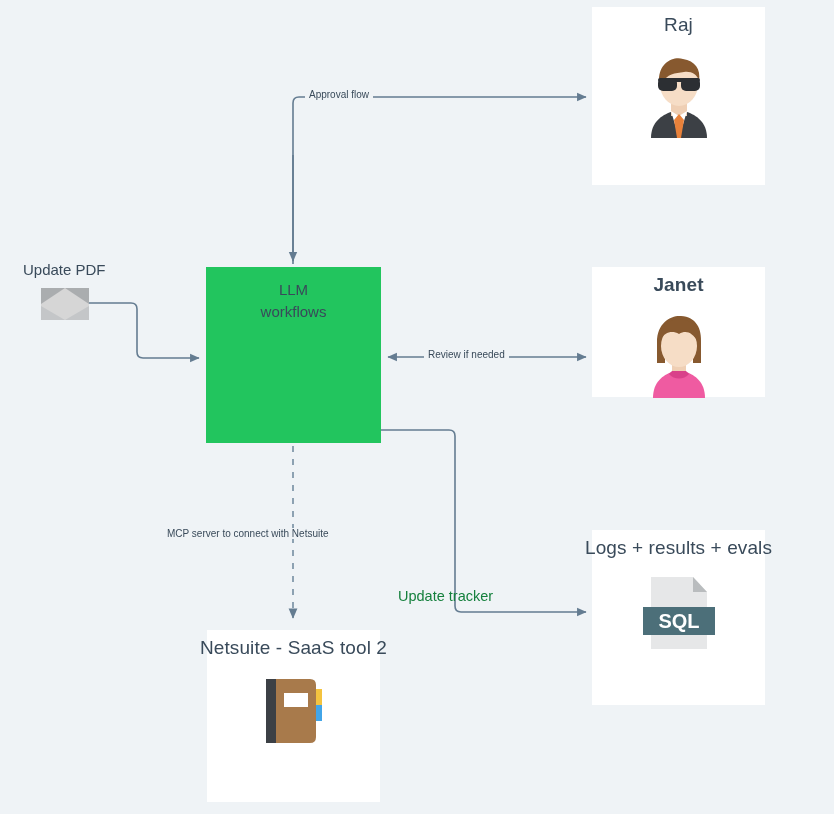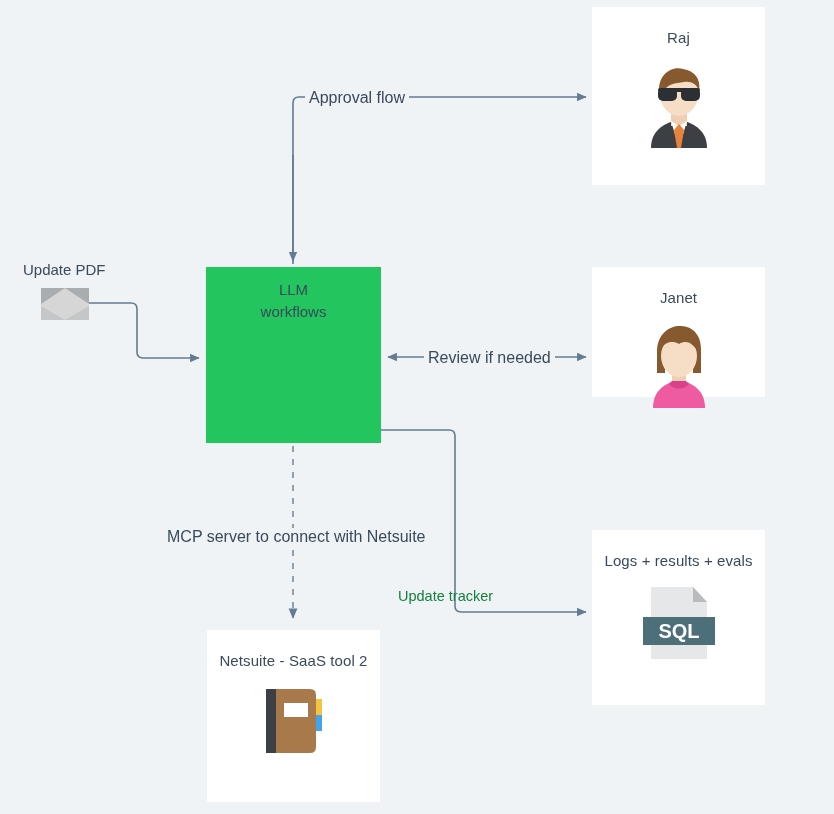--- a/index.html
+++ b/index.html
@@ -23,23 +23,23 @@
   }
   .panel {
     position: absolute;
     background: #ffffff;
     box-sizing: border-box;
     display: flex;
     flex-direction: column;
     align-items: center;
   }
   .panel-title {
-    font-size: 15px;
-    color: #394a5a;
-    margin-top: 22px;
+    font-size: 19px;
+    color: #394a5a;
+    margin-top: 7px;
     letter-spacing: 0.1px;
     white-space: nowrap;
   }
   .llm-box {
     position: absolute;
     left: 206px; top: 267px;
     width: 175px; height: 176px;
     background: #22c55e;
     display: flex;
     flex-direction: column;
@@ -47,21 +47,21 @@
   }
   .llm-label {
     font-size: 15px;
     color: #394a5a;
     text-align: center;
     margin-top: 12px;
     line-height: 1.45;
   }
   .edge-label {
     position: absolute;
-    font-size: 16px;
+    font-size: 10px;
     color: #394a5a;
     background: #eff3f6;
     white-space: nowrap;
     padding: 0 4px;
   }
   .free-label {
     position: absolute;
     font-size: 14.5px;
     color: #15803d;
     white-space: nowrap;
@@ -168,21 +168,21 @@
         <path d="M30,32 C30,14 45,8 54,11 C66,13 72,21 70,33 C68,26 62,23 55,24
                  C46,25 38,26 33,35 Z" fill="#87592f"></path>
 
         <rect x="29" y="30" width="42" height="4" rx="2" fill="#2c2f33"></rect>
         <rect x="29" y="30" width="19" height="13" rx="5" fill="#2c2f33"></rect>
         <rect x="52" y="30" width="19" height="13" rx="5" fill="#2c2f33"></rect>
       </svg>
     </div>
   </div>
 
-  <div class="panel" style="left:592px; top:267px; width:173px; height:130px;">
+  <div class="panel" style="left:592px; top:267px; width:173px; height:130px;font-weight:bold;">
     <div class="panel-title">Janet</div>
     <div class="avatar" style="margin-top:12px;">
       <svg viewBox="0 0 100 90" width="100" height="90">
 
         <path d="M24,90 C24,74 34,67 43,64 L57,64 C66,67 76,74 76,90 Z" fill="#ef5ba1"></path>
 
         <rect x="43" y="52" width="14" height="15" fill="#efcfb4"></rect>
 
         <path d="M40,66 C45,72 55,72 60,66 L57,63 L43,63 Z" fill="#d9418a"></path>
 

